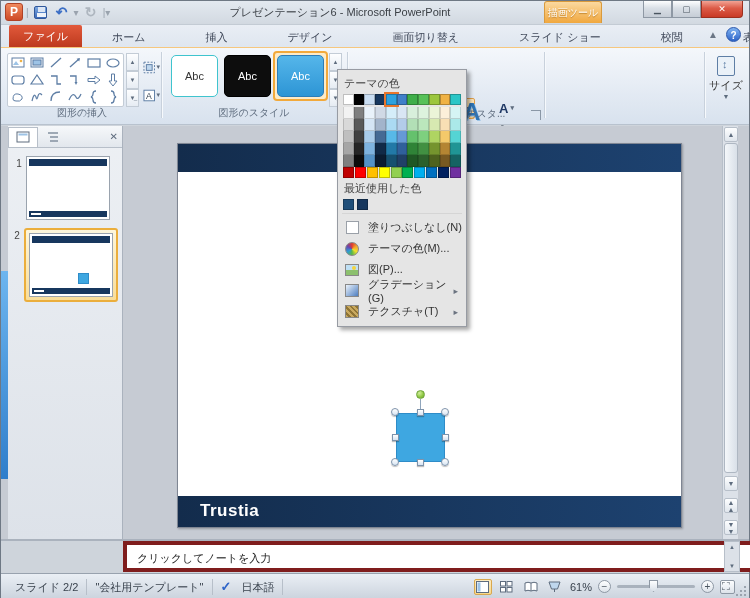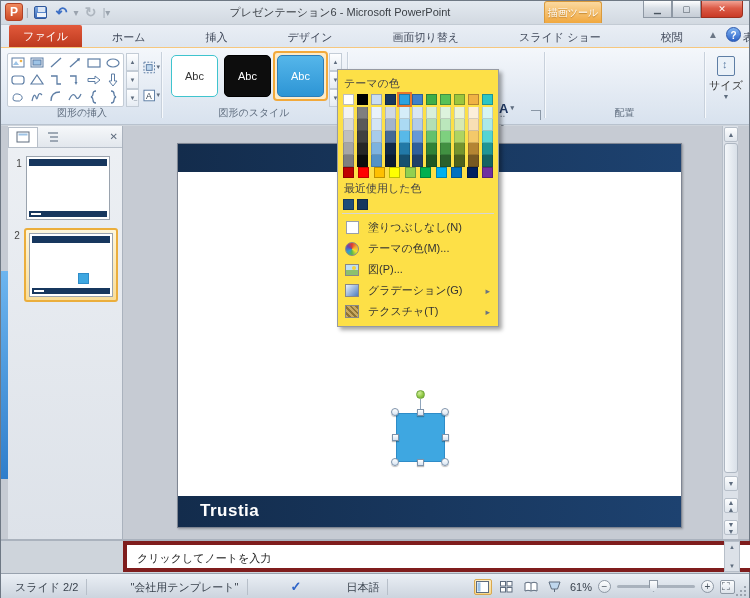--- a/index.html
+++ b/index.html
@@ -94,22 +94,22 @@
   .launcher { position:absolute; left:530px; bottom:4px; width:10px; height:10px;
     border-left:1px solid #8A97A6; border-bottom:1px solid #8A97A6; transform:rotate(180deg); }
 
   
   .sizebtn { position:absolute; left:708px; top:4px; width:34px; height:58px; text-align:center; }
   .sizeicon { margin:4px auto 2px; width:18px; height:20px; border:1px solid #5E7EA5;
     border-radius:2px; background:#EAF1F8; position:relative; }
   .sizeicon:before { content:"↕"; position:absolute; left:4px; top:1px; color:#5E7EA5; font-size:11px; }
 
   
-  .dropdown { position:absolute; left:336px; top:68px; width:162px; z-index:60;
-    background:#fde047; border:1px solid #979BA3; box-shadow:3px 3px 4px rgba(0,0,0,.35);
+  .dropdown { position:absolute; left:336px; top:68px; width:130px; z-index:60;
+    background:#e5e5e5; border:1px solid #979BA3; box-shadow:3px 3px 4px rgba(0,0,0,.35);
     padding:3px 4px 4px; }
   .dd-label { font-size:11px; color:#444; padding:3px 2px 3px; }
   .swrow { display:flex; justify-content:space-between; padding:0 1px; }
   .sw { width:11px; height:11px; border:1px solid rgba(0,0,0,.25); }
   .sw.sel { outline:2px solid #E8762C; outline-offset:0; }
   .vargrid { margin-top:2px; }
   .vargrid .swrow { margin-bottom:0; }
   .vargrid .sw { height:12px; border-color:rgba(0,0,0,.15); border-top:none; }
   .ddsep { height:1px; background:#D5D5D5; margin:3px 0; }
   .dditem { display:flex; align-items:center; height:21px; gap:8px; padding-left:2px; position:relative; }
@@ -188,21 +188,21 @@
   .notessplit { position:absolute; left:0; top:538px; width:100%; height:2px; background:#AAB2BD; }
   .notes { position:absolute; left:122px; top:540px; width:648px; height:31px; background:#fff;
     border:4px solid #7f1d1d; padding:6px 10px; color:#222; }
   .notescroll { position:absolute; left:723px; top:540px; width:16px; height:31px; background:#DCE1E8;
     border:1px solid #B7BFC9; display:flex; flex-direction:column; justify-content:space-between;
     align-items:center; font-size:6px; color:#5E6C7E; padding:2px 0; }
 
   
   .statusbar { position:absolute; left:0; top:572px; width:100%; height:26px;
     background:linear-gradient(#EAEFF5,#CBD3DD); border-top:1px solid #98A2AE;
-    display:flex; align-items:center; font-size:11px; color:#3A434E;gap:35px; }
+    display:flex; align-items:center; font-size:11px; color:#3A434E; }
   .scell { padding:0 8px; height:16px; line-height:16px; border-right:1px solid #B7BFC9; }
   .spell { color:#2E64C8; font-weight:bold; font-size:13px; border-right:none; padding-right:2px; }
   .sright { margin-left:auto; display:flex; align-items:center; gap:6px; padding-right:14px; }
   .vbtn { width:18px; height:16px; display:flex; align-items:center; justify-content:center; }
   .vbtn.sel { background:linear-gradient(#FDEBC0,#F8D98C); border:1px solid #D9A84E; border-radius:2px; }
   .zoomtrack { width:78px; height:3px; background:#A9B2BD; border-radius:2px; position:relative; }
   .zoomthumb { position:absolute; left:32px; top:-5px; width:9px; height:12px;
     background:linear-gradient(#FDFEFF,#D9E0E8); border:1px solid #8E98A4;
     clip-path:polygon(0 0,100% 0,100% 60%,50% 100%,0 60%); }
   .zbtn { width:13px; height:13px; border-radius:50%; border:1px solid #8E98A4;
@@ -423,24 +423,20 @@
       </div>
 
     <div class="wabtn" style="top:92px;">
       <span style="color:#4472C4;">Ⓐ</span>
         <span class="dm">▾</span>
       </div>
     <div class="walabel">トのスタ...</div>
     <div class="launcher"></div>
     <div class="rsep" style="left:543px;"></div>
 
-    <div class="group" style="left:545px; width:157px;">
-
-      <div class="glabel">配置</div>
-    </div>
     <div class="rsep" style="left:703px;"></div>
 
     <div class="sizebtn">
       <div class="sizeicon"></div>
       <div>サイズ</div>
       <div class="dropmark" style="margin:0 auto;">▼</div>
     </div>
   </div>
 
   <div class="dropdown">

